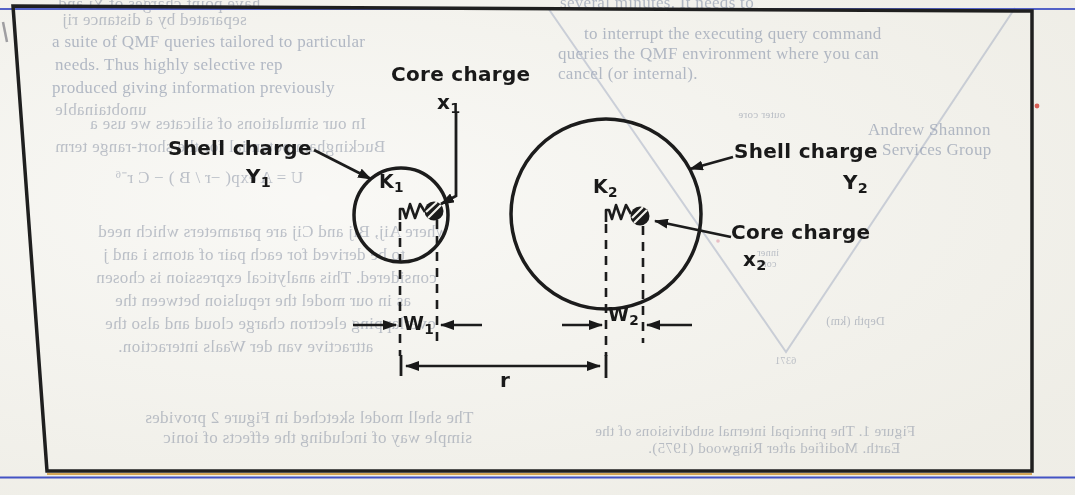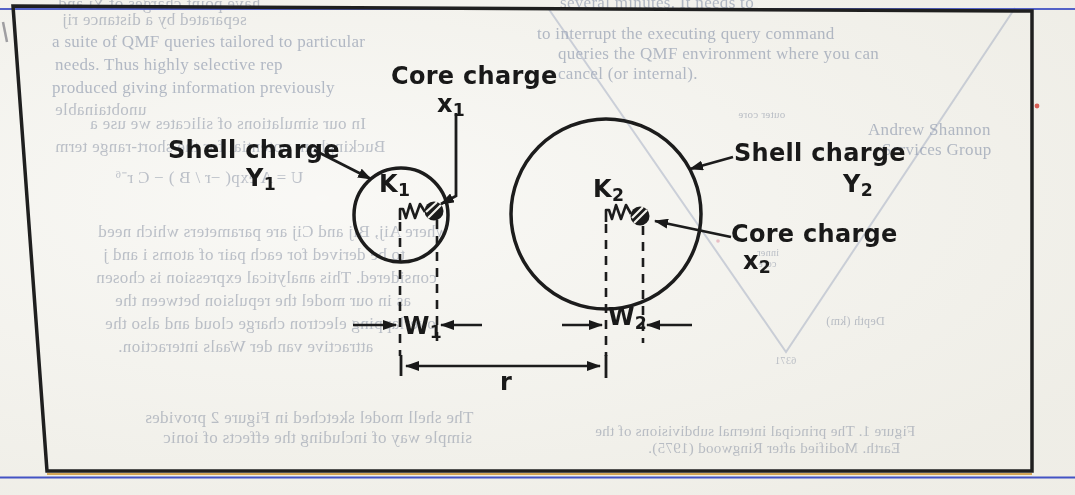--- a/index.html
+++ b/index.html
@@ -20,24 +20,24 @@
     position:absolute;white-space:nowrap;
     font-family:"Liberation Serif",serif;
     font-size:17px;color:rgba(122,134,160,.55);
     letter-spacing:.3px;filter:blur(.5px);
   }
   .ghost.mir{transform:scaleX(-1);color:rgba(128,138,158,.5);}
   svg.canvas{position:absolute;inset:0;z-index:2;}
   .dlabel{
     position:absolute;z-index:3;white-space:nowrap;
     font-family:"DejaVu Sans",sans-serif;font-weight:bold;
-    color:#191919;font-size:24px;letter-spacing:.3px;
+    color:#191919;font-size:20px;letter-spacing:.3px;
   }
   .dlabel sub{font-size:.72em;line-height:0;vertical-align:-4px;}
-  .small{font-size:24px;}
+  .small{font-size:19px;}
   #caption{
     position:absolute;left:32px;top:444px;z-index:3;
     display:flex;gap:26px;align-items:baseline;
     font-family:"Liberation Serif",serif;font-weight:bold;
     font-size:20px;color:#25232b;letter-spacing:-.2px;
   }
 </style>
 </head>
 <body>
 
@@ -53,21 +53,21 @@
       <div class="ghost mir" style="left: 90px; top: 114px;">In our simulations of silicates we use a</div>
       <div class="ghost mir" style="left: 55px; top: 137px;">Buckingham potential for the short-range term</div>
       <div class="ghost mir" style="left: 115px; top: 165px;">U = A exp( −r / B )  −  C r⁻⁶</div>
       <div class="ghost mir" style="left: 98px; top: 222px;">where Aij, Bij and Cij are parameters which need</div>
       <div class="ghost mir" style="left: 103px; top: 245px;">to be derived for each pair of atoms i and j</div>
       <div class="ghost mir" style="left: 96px; top: 268px;">considered.  This analytical expression is chosen</div>
       <div class="ghost mir" style="left: 115px; top: 291px;">as in our model the repulsion between the</div>
       <div class="ghost mir" style="left: 105px; top: 314px;">overlapping electron charge cloud and also the</div>
       <div class="ghost mir" style="left: 118px; top: 337px;">attractive van der Waals interaction.</div>
       <div class="ghost" style="left: 560px; top: -7px;">several minutes. It needs to</div>
-      <div class="ghost" style="left: 537px; top: 24px;">to interrupt the executing query command</div>
+      <div class="ghost" style="left: 584px; top: 24px;">to interrupt the executing query command</div>
       <div class="ghost" style="left: 558px; top: 44px;">queries the QMF environment where you can</div>
       <div class="ghost" style="left: 558px; top: 64px;">cancel (or internal).</div>
       <div class="ghost" style="left: 868px; top: 120px;">Andrew Shannon</div>
       <div class="ghost" style="left: 882px; top: 140px;">Services Group</div>
       <div class="ghost mir" style="left: 145px; top: 408px;">The shell model sketched in Figure 2 provides</div>
       <div class="ghost mir" style="left: 163px; top: 428px;">simple way of including the effects of ionic</div>
       <div class="ghost mir" style="left: 595px; top: 423px; font-size: 15px;">Figure 1.   The principal internal subdivisions of the</div>
       <div class="ghost mir" style="left: 648px; top: 440px; font-size: 15px;">Earth. Modified after Ringwood (1975).</div>
       <div class="ghost mir" style="left: 738px; top: 108px; font-size: 11px;">outer core</div>
       <div class="ghost mir" style="left: 757px; top: 247px; font-size: 10px;">inner</div>

